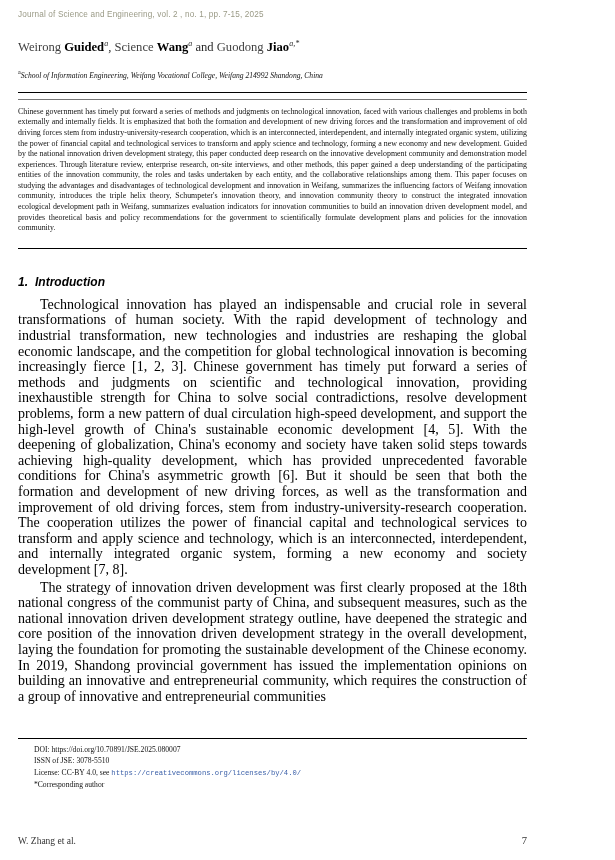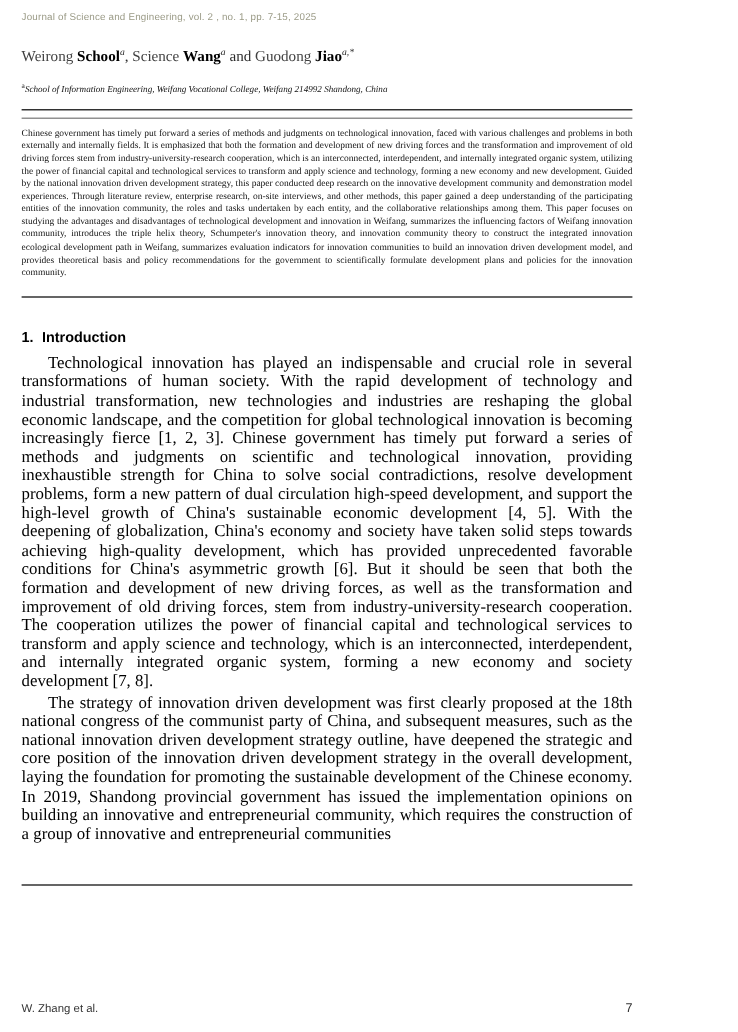--- a/index.html
+++ b/index.html
@@ -116,20 +116,21 @@
   .abstract-rule-top {
     border: 0;
     border-top: 0.7px solid #777;
     margin: 6px 0 7px 0;
   }
   .section-title {
     font-family: "Liberation Sans", sans-serif;
     font-weight: bold;
     font-size: 12px;
     margin: 0 0 8px 0;
+    font-style: italic;
   }
   .section-title .num {
     margin-right: 7px;
   }
   .body-text {
     font-size: 14px;
     line-height: 15.6px;
     text-align: justify;
     text-indent: 22px;
     margin: 0 0 0 0;
@@ -155,42 +156,42 @@
     color: #3a5fa8;
   }
   .footer {
     position: absolute;
     left: 18px;
     right: 18px;
     bottom: 14px;
     display: flex;
     justify-content: space-between;
     align-items: baseline;
-    font-family: Liberation Sans, sans-serif;
+    font-family: Liberation Serif, serif;
     font-size: 9.5px;
     color: #333;
   }
   .footer .page-num {
     font-size: 10.5px;
     color: #333;
   }
   .abs-section {
     margin-top: 0;
   }
 </style>
 </head>
 <body>
 
 <div class="page">
 
   <div class="journal-header">Journal of Science and Engineering, vol. 2 , no. 1, pp. 7-15, 2025</div>
 
 
   <div class="authors">
-    <span><span class="given">Weirong</span> <span class="family">School</span><sup>a</sup></span><span class="sep">, </span><span><span class="given">Science</span> <span class="family">Wang</span><sup>a</sup></span><span class="sep"> and </span><span><span class="given">Guodong</span> <span class="family">Jiao</span><sup>a,*</sup></span>
+    <span><span class="given">Weirong</span> <span class="family">Guided</span><sup>a</sup></span><span class="sep">, </span><span><span class="given">Science</span> <span class="family">Wang</span><sup>a</sup></span><span class="sep"> and </span><span><span class="given">Guodong</span> <span class="family">Jiao</span><sup>a,*</sup></span>
   </div>
 
   <div class="affiliation"><sup>a</sup><span>School of Information Engineering, Weifang Vocational College, Weifang 214992 Shandong, China</span></div>
 
   <hr class="rule">
 
   <div class="two-col">
     <div class="col-right abs-section">
       <hr class="abstract-rule-top">
       <div class="abstract-body">Chinese government has timely put forward a series of methods and judgments on technological innovation, faced with various challenges and problems in both externally and internally fields. It is emphasized that both the formation and development of new driving forces and the transformation and improvement of old driving forces stem from industry-university-research cooperation, which is an interconnected, interdependent, and internally integrated organic system, utilizing the power of financial capital and technological services to transform and apply science and technology, forming a new economy and new development. Guided by the national innovation driven development strategy, this paper conducted deep research on the innovative development community and demonstration model experiences. Through literature review, enterprise research, on-site interviews, and other methods, this paper gained a deep understanding of the participating entities of the innovation community, the roles and tasks undertaken by each entity, and the collaborative relationships among them. This paper focuses on studying the advantages and disadvantages of technological development and innovation in Weifang, summarizes the influencing factors of Weifang innovation community, introduces the triple helix theory, Schumpeter's innovation theory, and innovation community theory to construct the integrated innovation ecological development path in Weifang, summarizes evaluation indicators for innovation communities to build an innovation driven development model, and provides theoretical basis and policy recommendations for the government to scientifically formulate development plans and policies for the innovation community.</div>
@@ -200,19 +201,25 @@
   <hr class="rule" style="margin-top:14px;">
 
   <div style="margin-top:26px;">
     <div class="section-title"><span class="num">1.</span><span>Introduction</span></div>
     <p class="body-text">Technological innovation has played an indispensable and crucial role in several transformations of human society. With the rapid development of technology and industrial transformation, new technologies and industries are reshaping the global economic landscape, and the competition for global technological innovation is becoming increasingly fierce [1, 2, 3]. Chinese government has timely put forward a series of methods and judgments on scientific and technological innovation, providing inexhaustible strength for China to solve social contradictions, resolve development problems, form a new pattern of dual circulation high-speed development, and support the high-level growth of China's sustainable economic development [4, 5]. With the deepening of globalization, China's economy and society have taken solid steps towards achieving high-quality development, which has provided unprecedented favorable conditions for China's asymmetric growth [6]. But it should be seen that both the formation and development of new driving forces, as well as the transformation and improvement of old driving forces, stem from industry-university-research cooperation. The cooperation utilizes the power of financial capital and technological services to transform and apply science and technology, which is an interconnected, interdependent, and internally integrated organic system, forming a new economy and society development [7, 8].</p>
     <p class="body-text">The strategy of innovation driven development was first clearly proposed at the 18th national congress of the communist party of China, and subsequent measures, such as the national innovation driven development strategy outline, have deepened the strategic and core position of the innovation driven development strategy in the overall development, laying the foundation for promoting the sustainable development of the Chinese economy. In 2019, Shandong provincial government has issued the implementation opinions on building an innovative and entrepreneurial community, which requires the construction of a group of innovative and entrepreneurial communities</p>
   </div>
 
   <hr class="main-rule">
 
+  <div class="footnotes">
+    <div>DOI: https://doi.org/10.70891/JSE.2025.080007</div>
+    <div>ISSN of JSE: 3078-5510</div>
+    <div><span>License: CC-BY 4.0, see </span><span class="mono">https://creativecommons.org/licenses/by/4.0/</span></div>
+    <div>*Corresponding author</div>
+  </div>
 
   <div class="footer">
     <div>W. Zhang et al.</div>
     <div class="page-num">7</div>
   </div>
 
 </div>
 
 </body></html>

